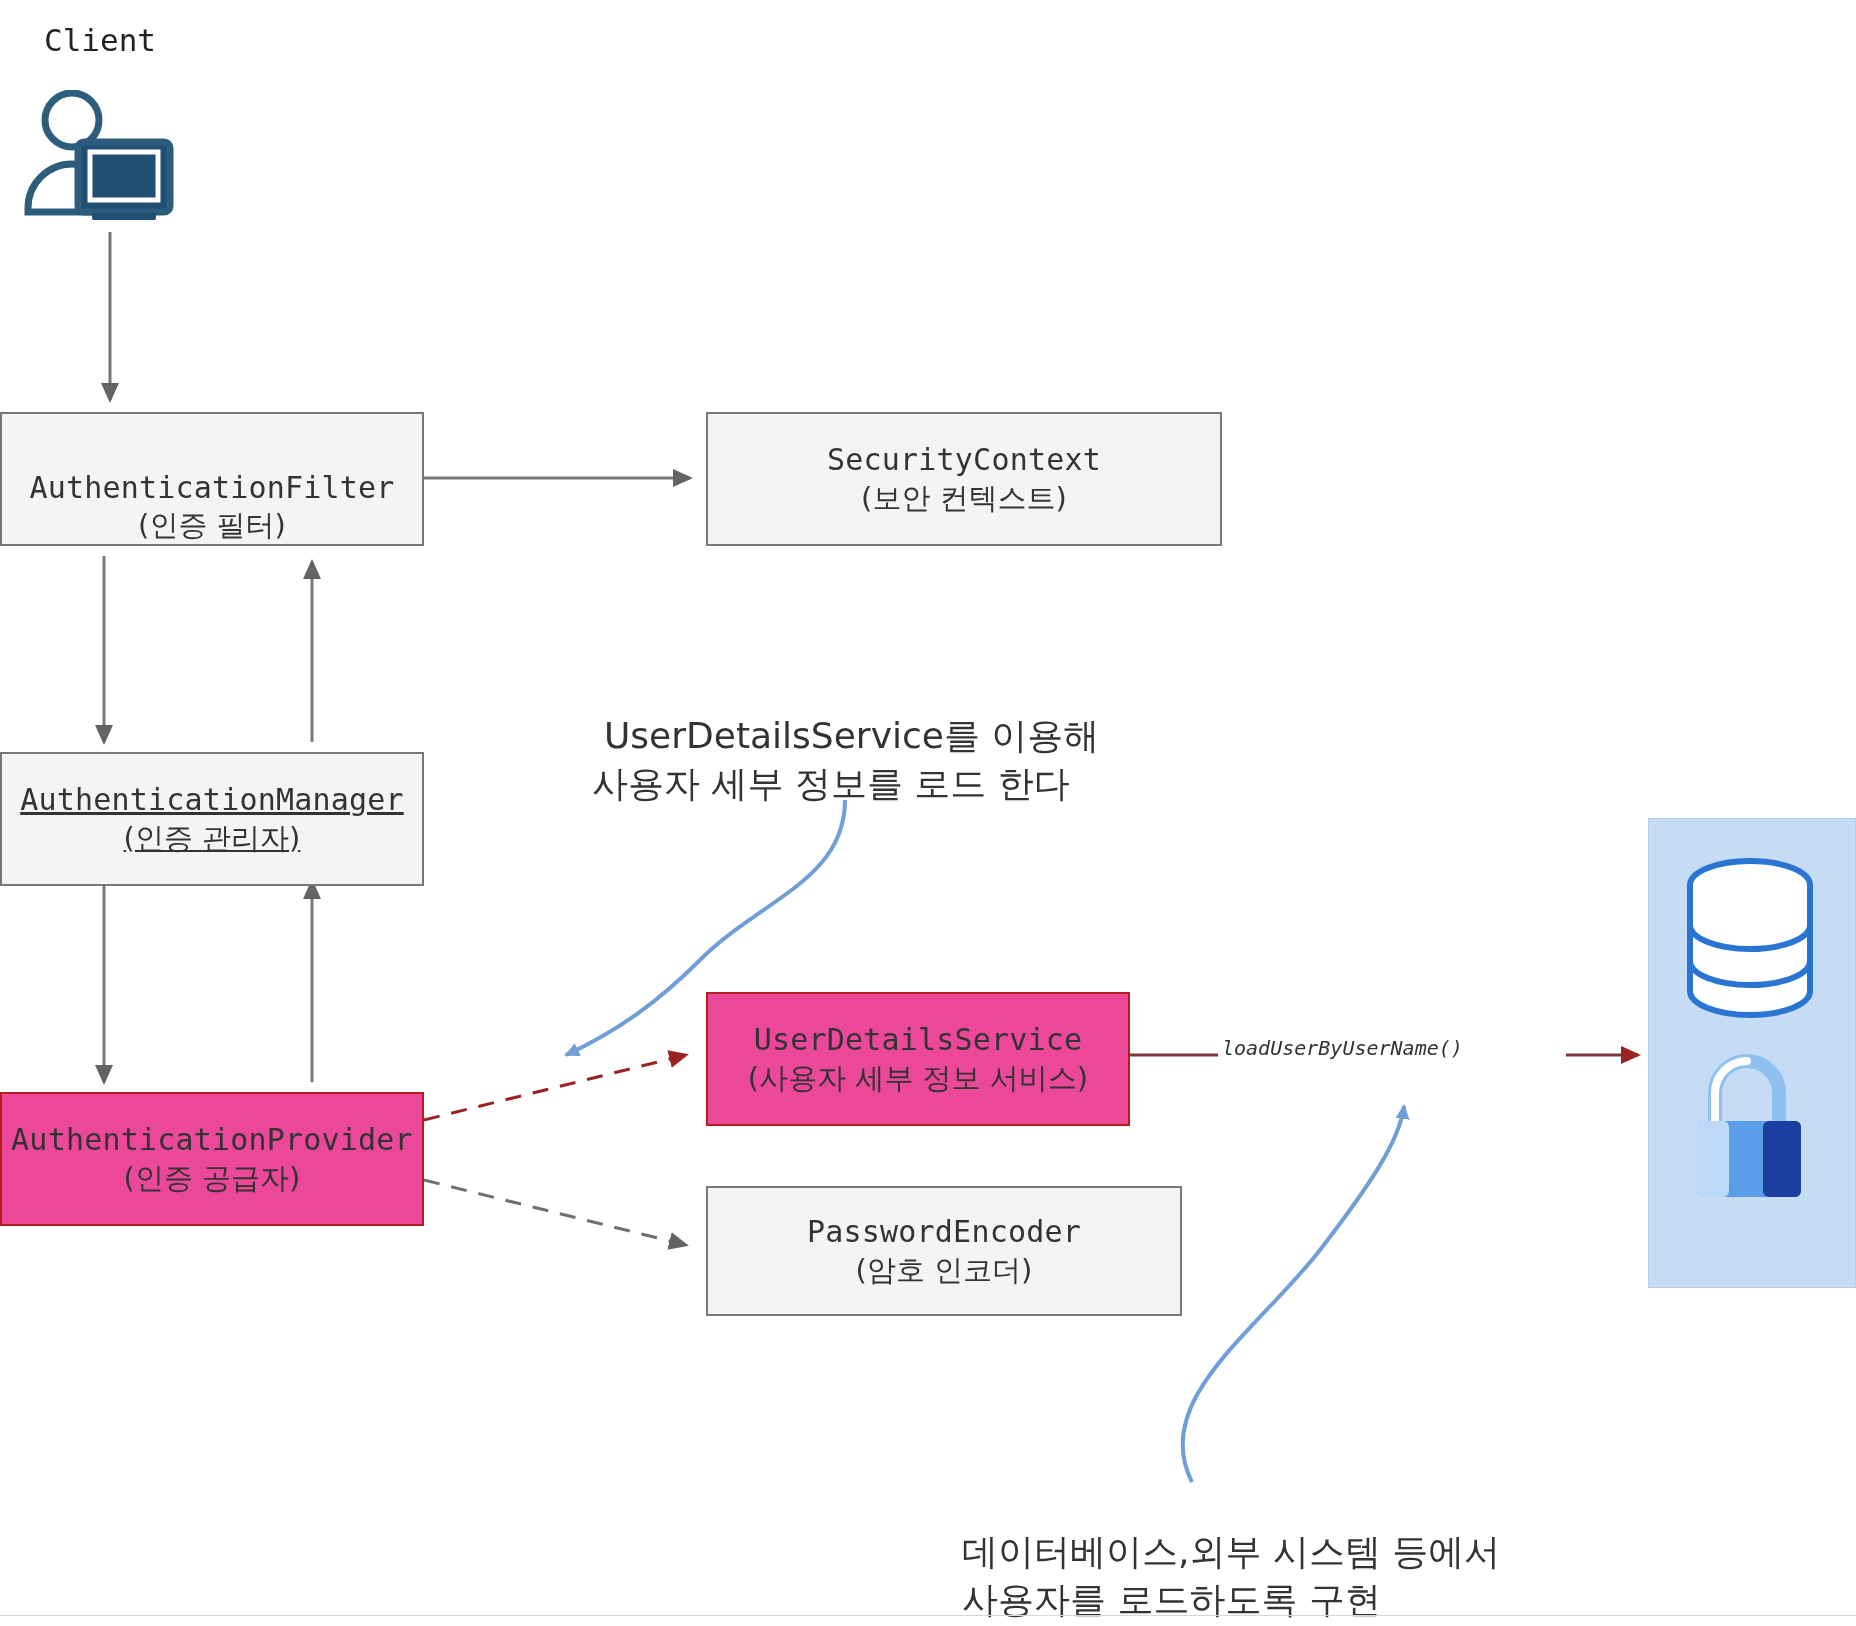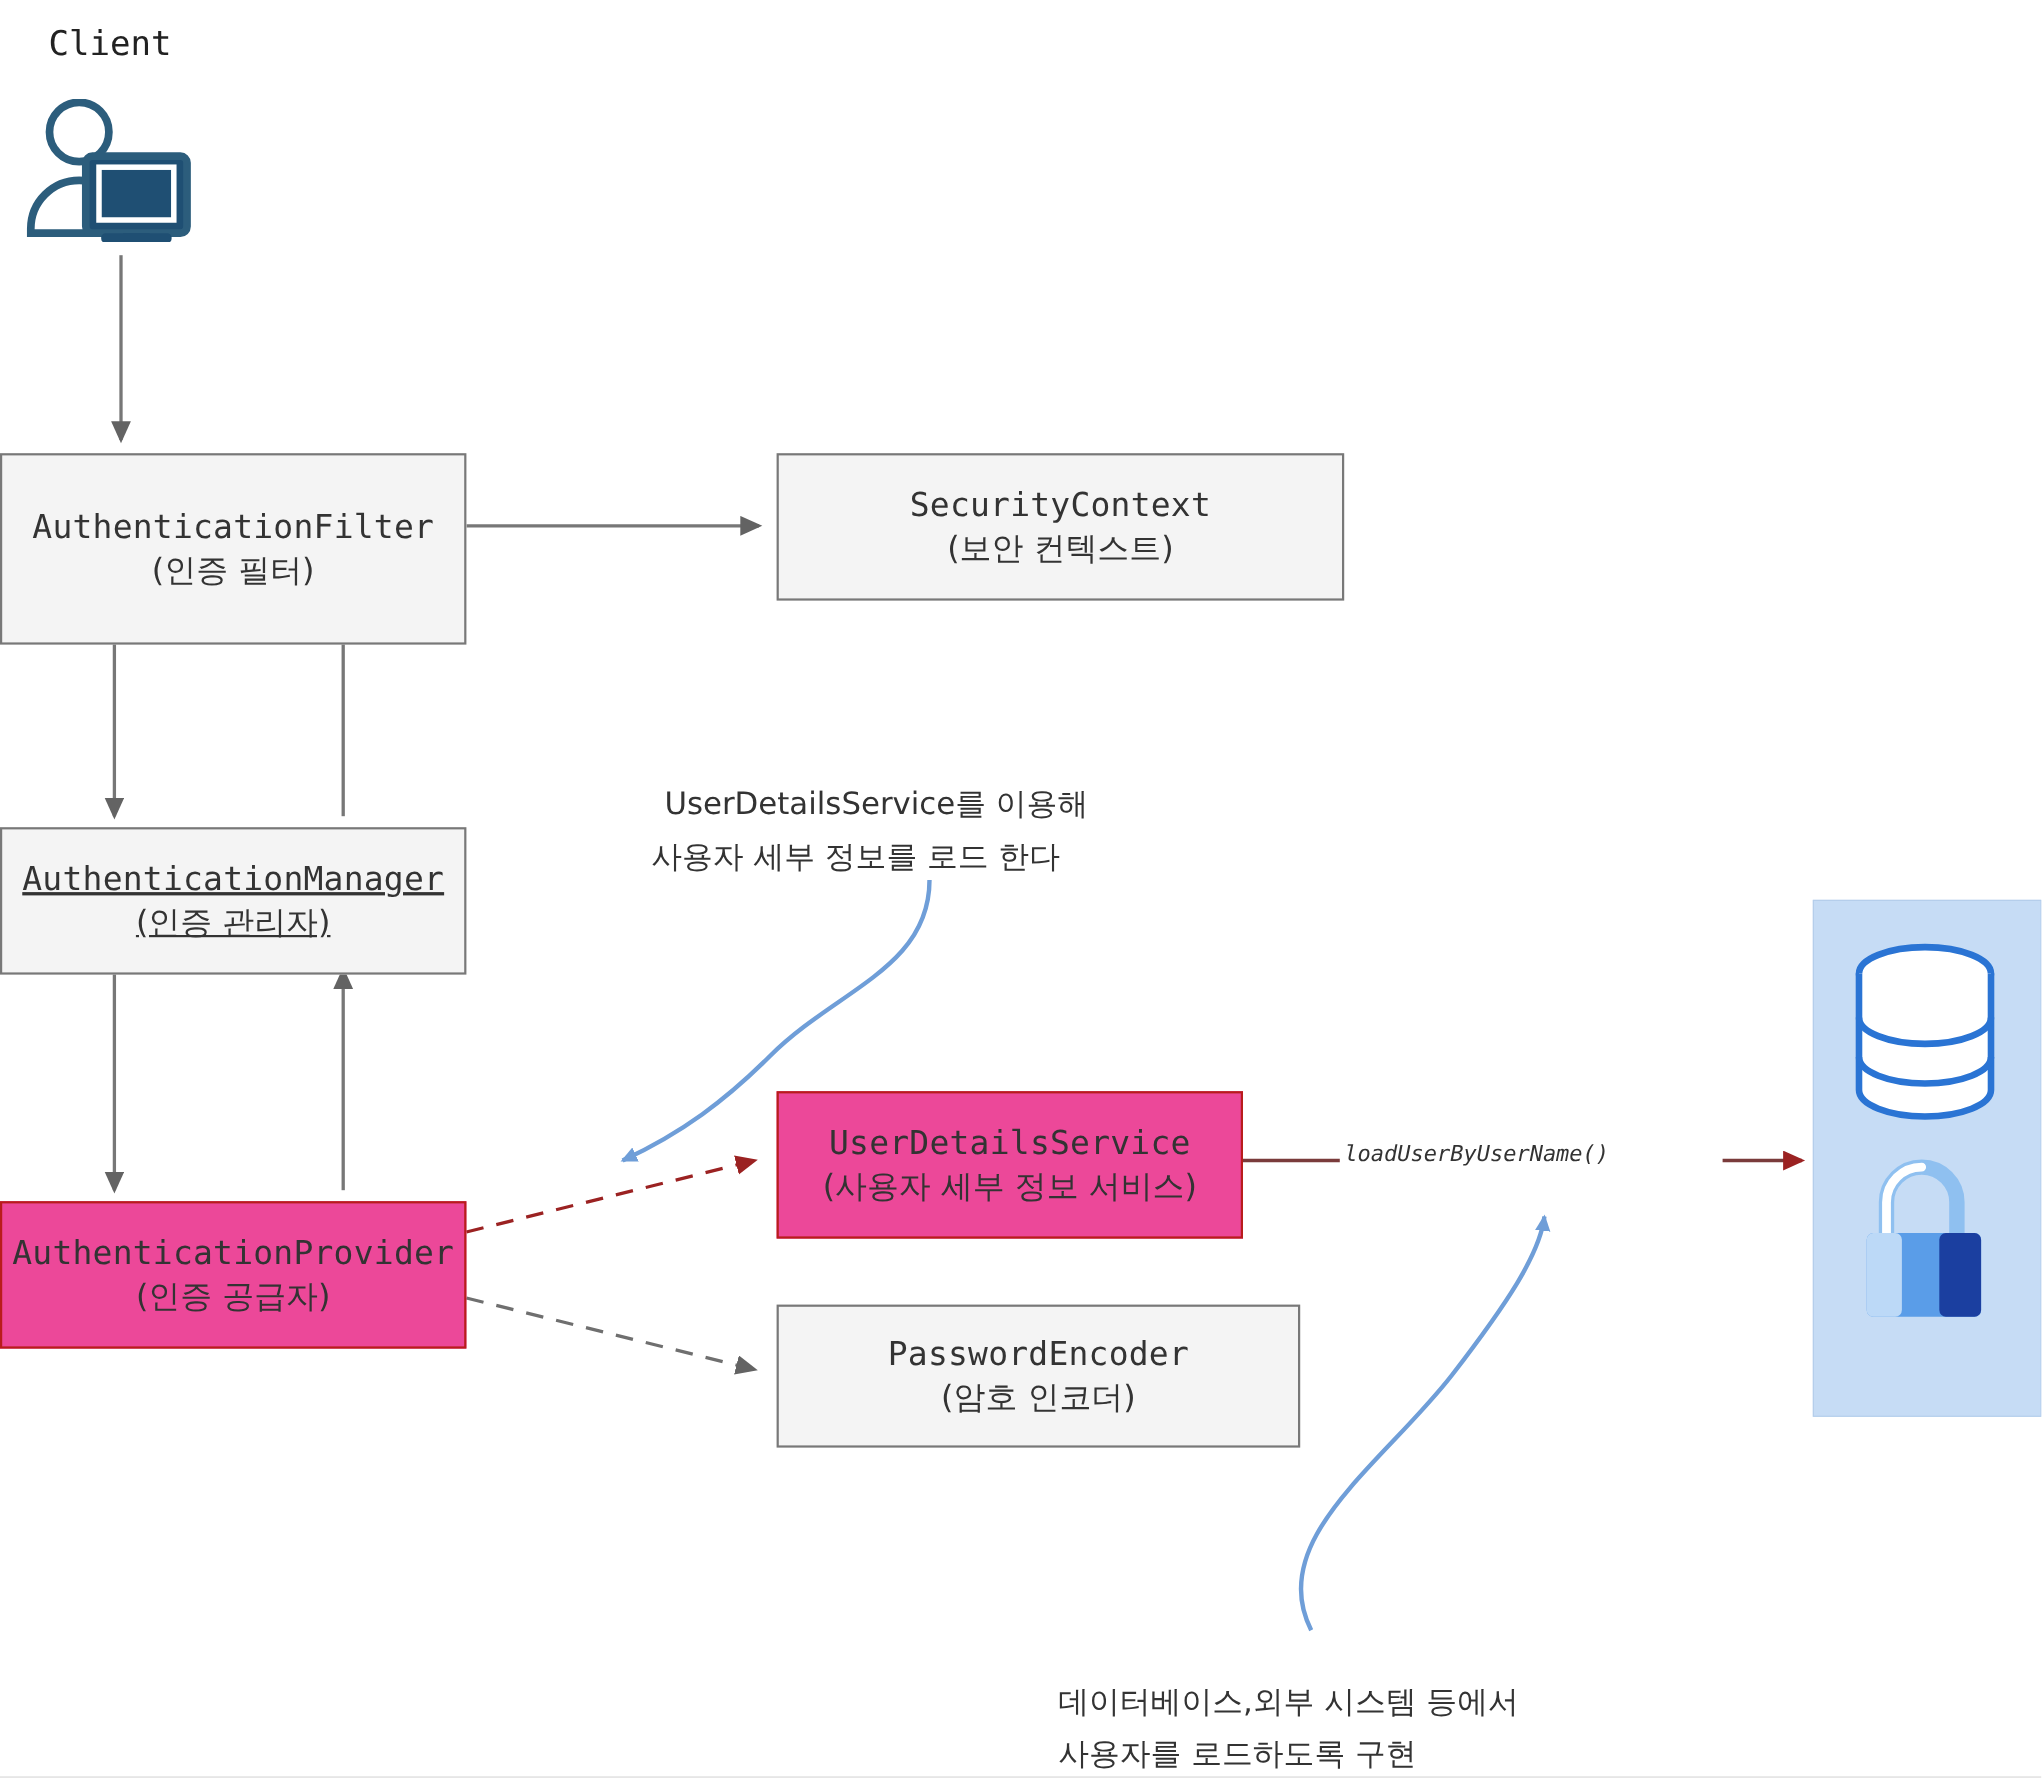--- a/index.html
+++ b/index.html
@@ -67,21 +67,21 @@
     line-height: 1.35;
     white-space: pre;
   }
   .label-mono {
     font-family: "DejaVu Sans Mono", "Liberation Mono", monospace;
     font-size: 20px;
     font-style: italic;
   }
   .label-kr {
     font-family: "DejaVu Sans", "Liberation Sans", sans-serif;
-    font-size: 28px;
+    font-size: 36px;
   }
   .client-label {
     position: absolute;
     font-family: "DejaVu Sans Mono", "Liberation Mono", monospace;
     font-size: 31px;
     color: #222222;
   }
   .icon-layer {
     position: absolute;
   }
@@ -145,21 +145,21 @@
     <svg width="160" height="130" viewBox="0 0 160 130" xmlns="http://www.w3.org/2000/svg">
       <circle cx="52" cy="30" r="27" fill="#ffffff" stroke="#2c5d7c" stroke-width="7"></circle>
       <path d="M8,118 A44,44 0 0,1 96,118 L96,122 L8,122 Z" fill="#ffffff" stroke="#2c5d7c" stroke-width="7"></path>
       <rect x="58" y="52" width="92" height="70" rx="6" fill="#1f4f73" stroke="#2c5d7c" stroke-width="7"></rect>
       <rect x="70" y="62" width="68" height="48" fill="#1f4f73" stroke="#ffffff" stroke-width="5"></rect>
       <rect x="92" y="122" width="24" height="10" fill="#1f4f73"></rect>
       <rect x="72" y="122" width="64" height="9" rx="4" fill="#1f4f73"></rect>
     </svg>
   </div>
 
-  <div class="node box-grey" style="left:0px; top:412px; width:424px; height:174px;">
+  <div class="node box-grey" style="left:0px; top:412px; width:424px; height:134px;justify-content:flex-end;">
     <div class="title">AuthenticationFilter</div>
     <div class="subtitle">(인증 필터)</div>
   </div>
 
   <div class="node box-grey" style="left:706px; top:412px; width:516px; height:134px;">
     <div class="title">SecurityContext</div>
     <div class="subtitle">(보안 컨텍스트)</div>
   </div>
 
   <div class="node box-grey" style="left:0px; top:752px; width:424px; height:134px;text-decoration:underline;">

